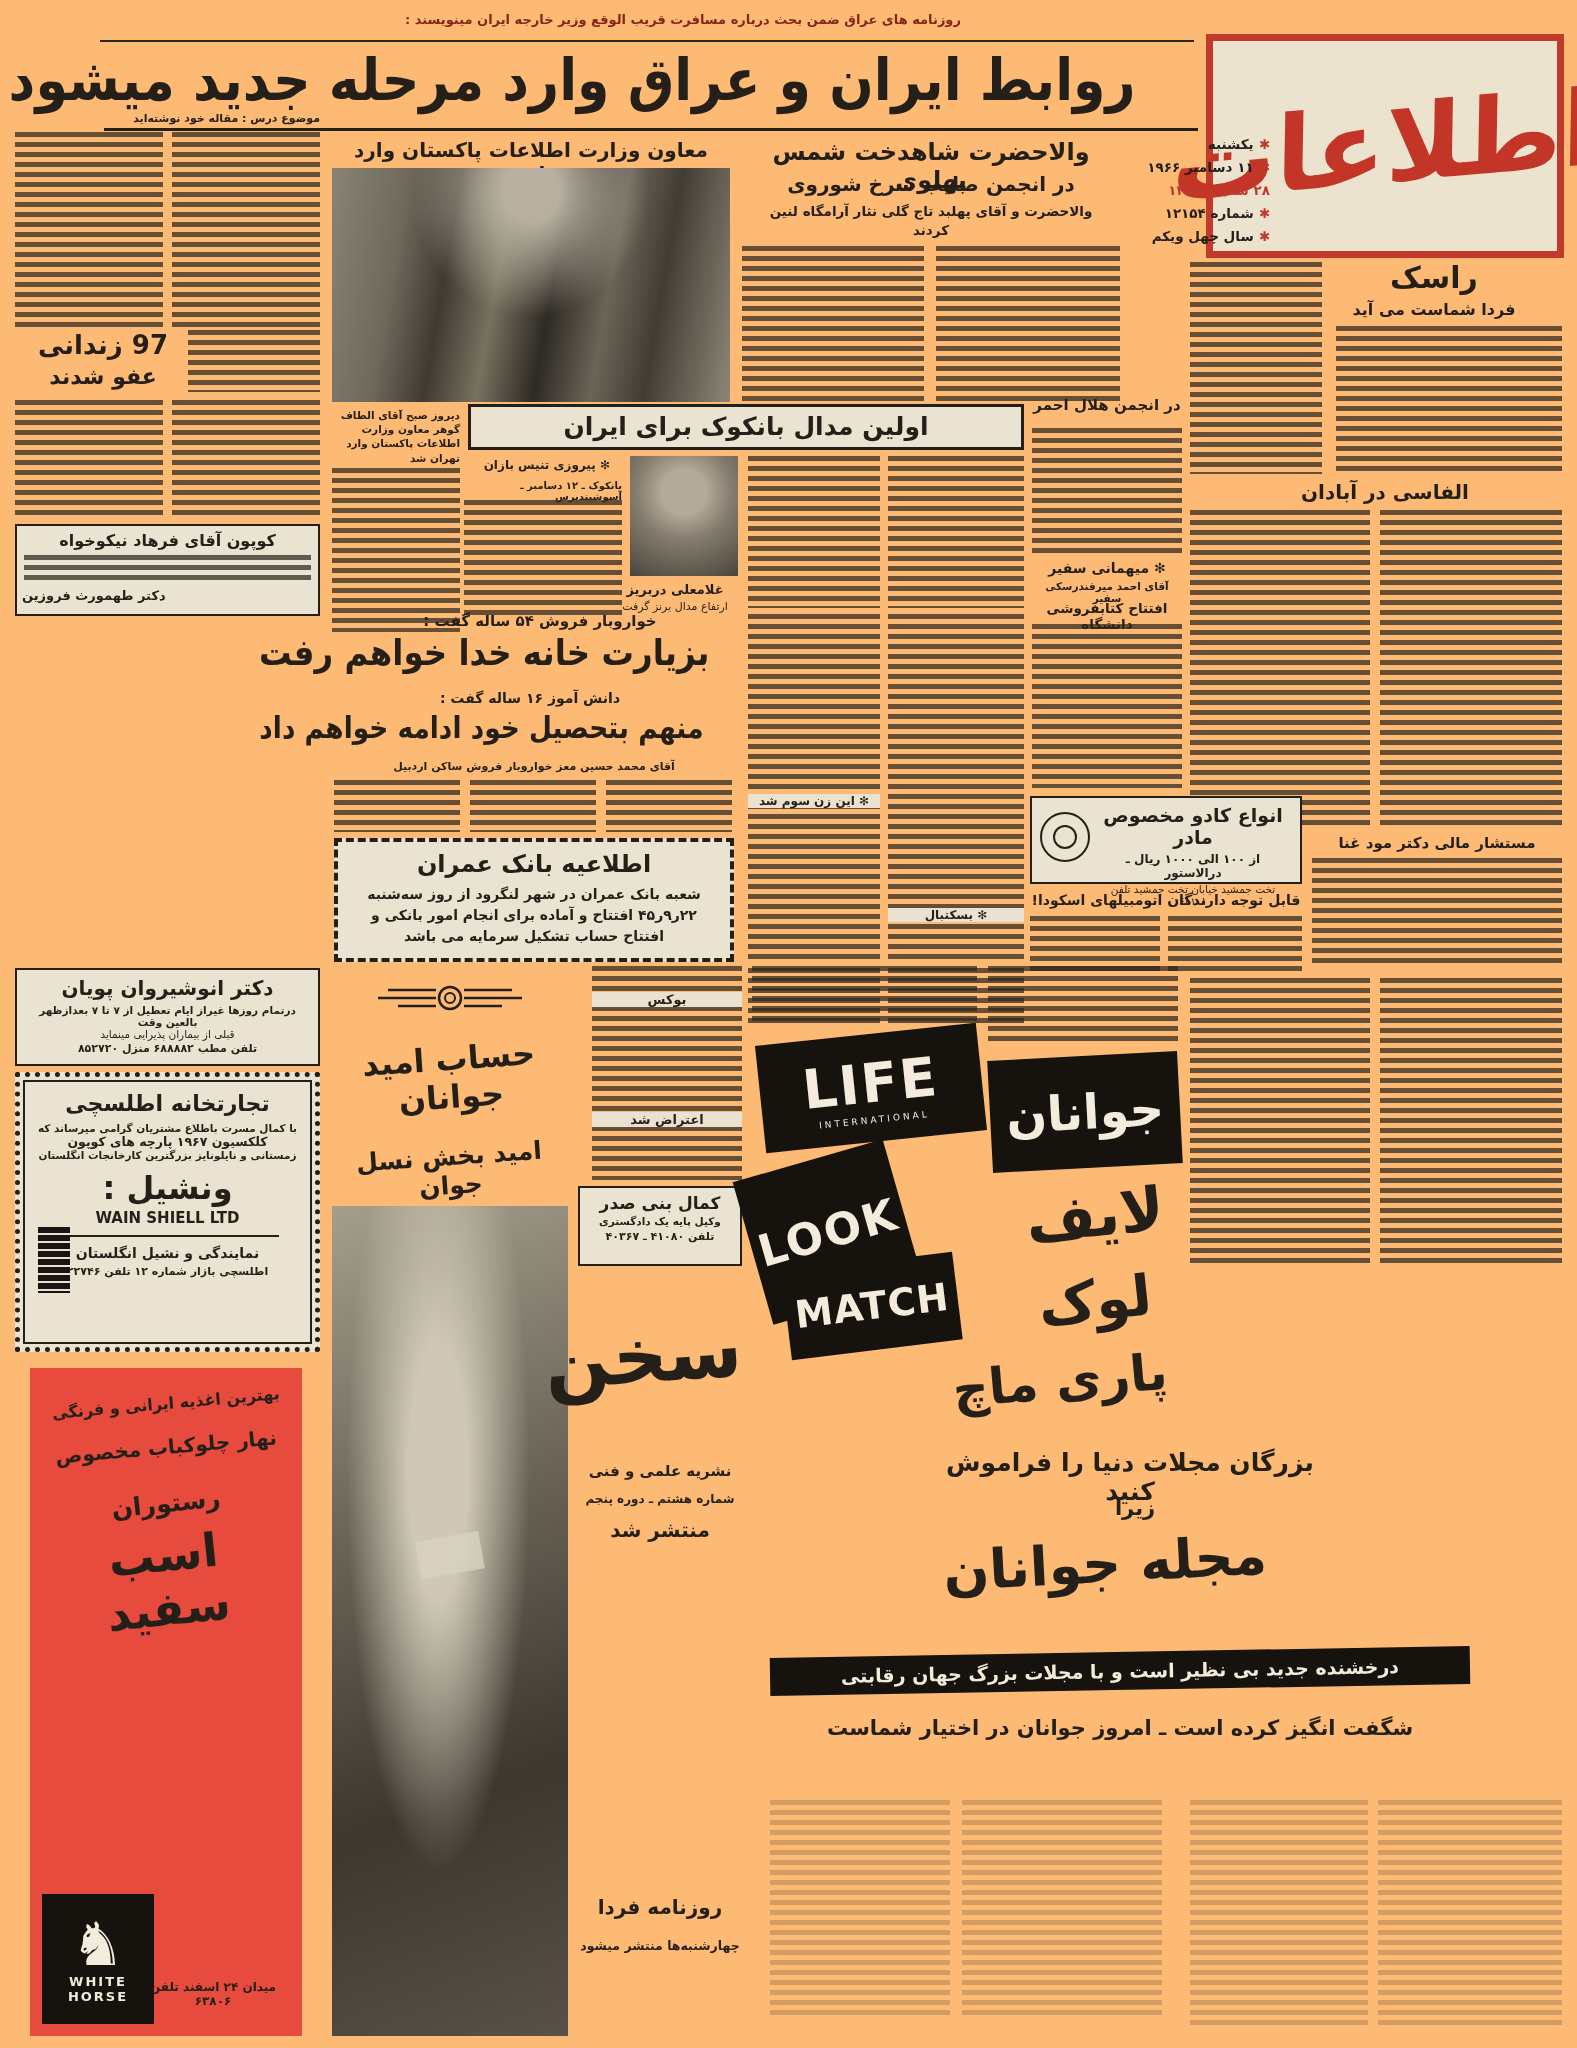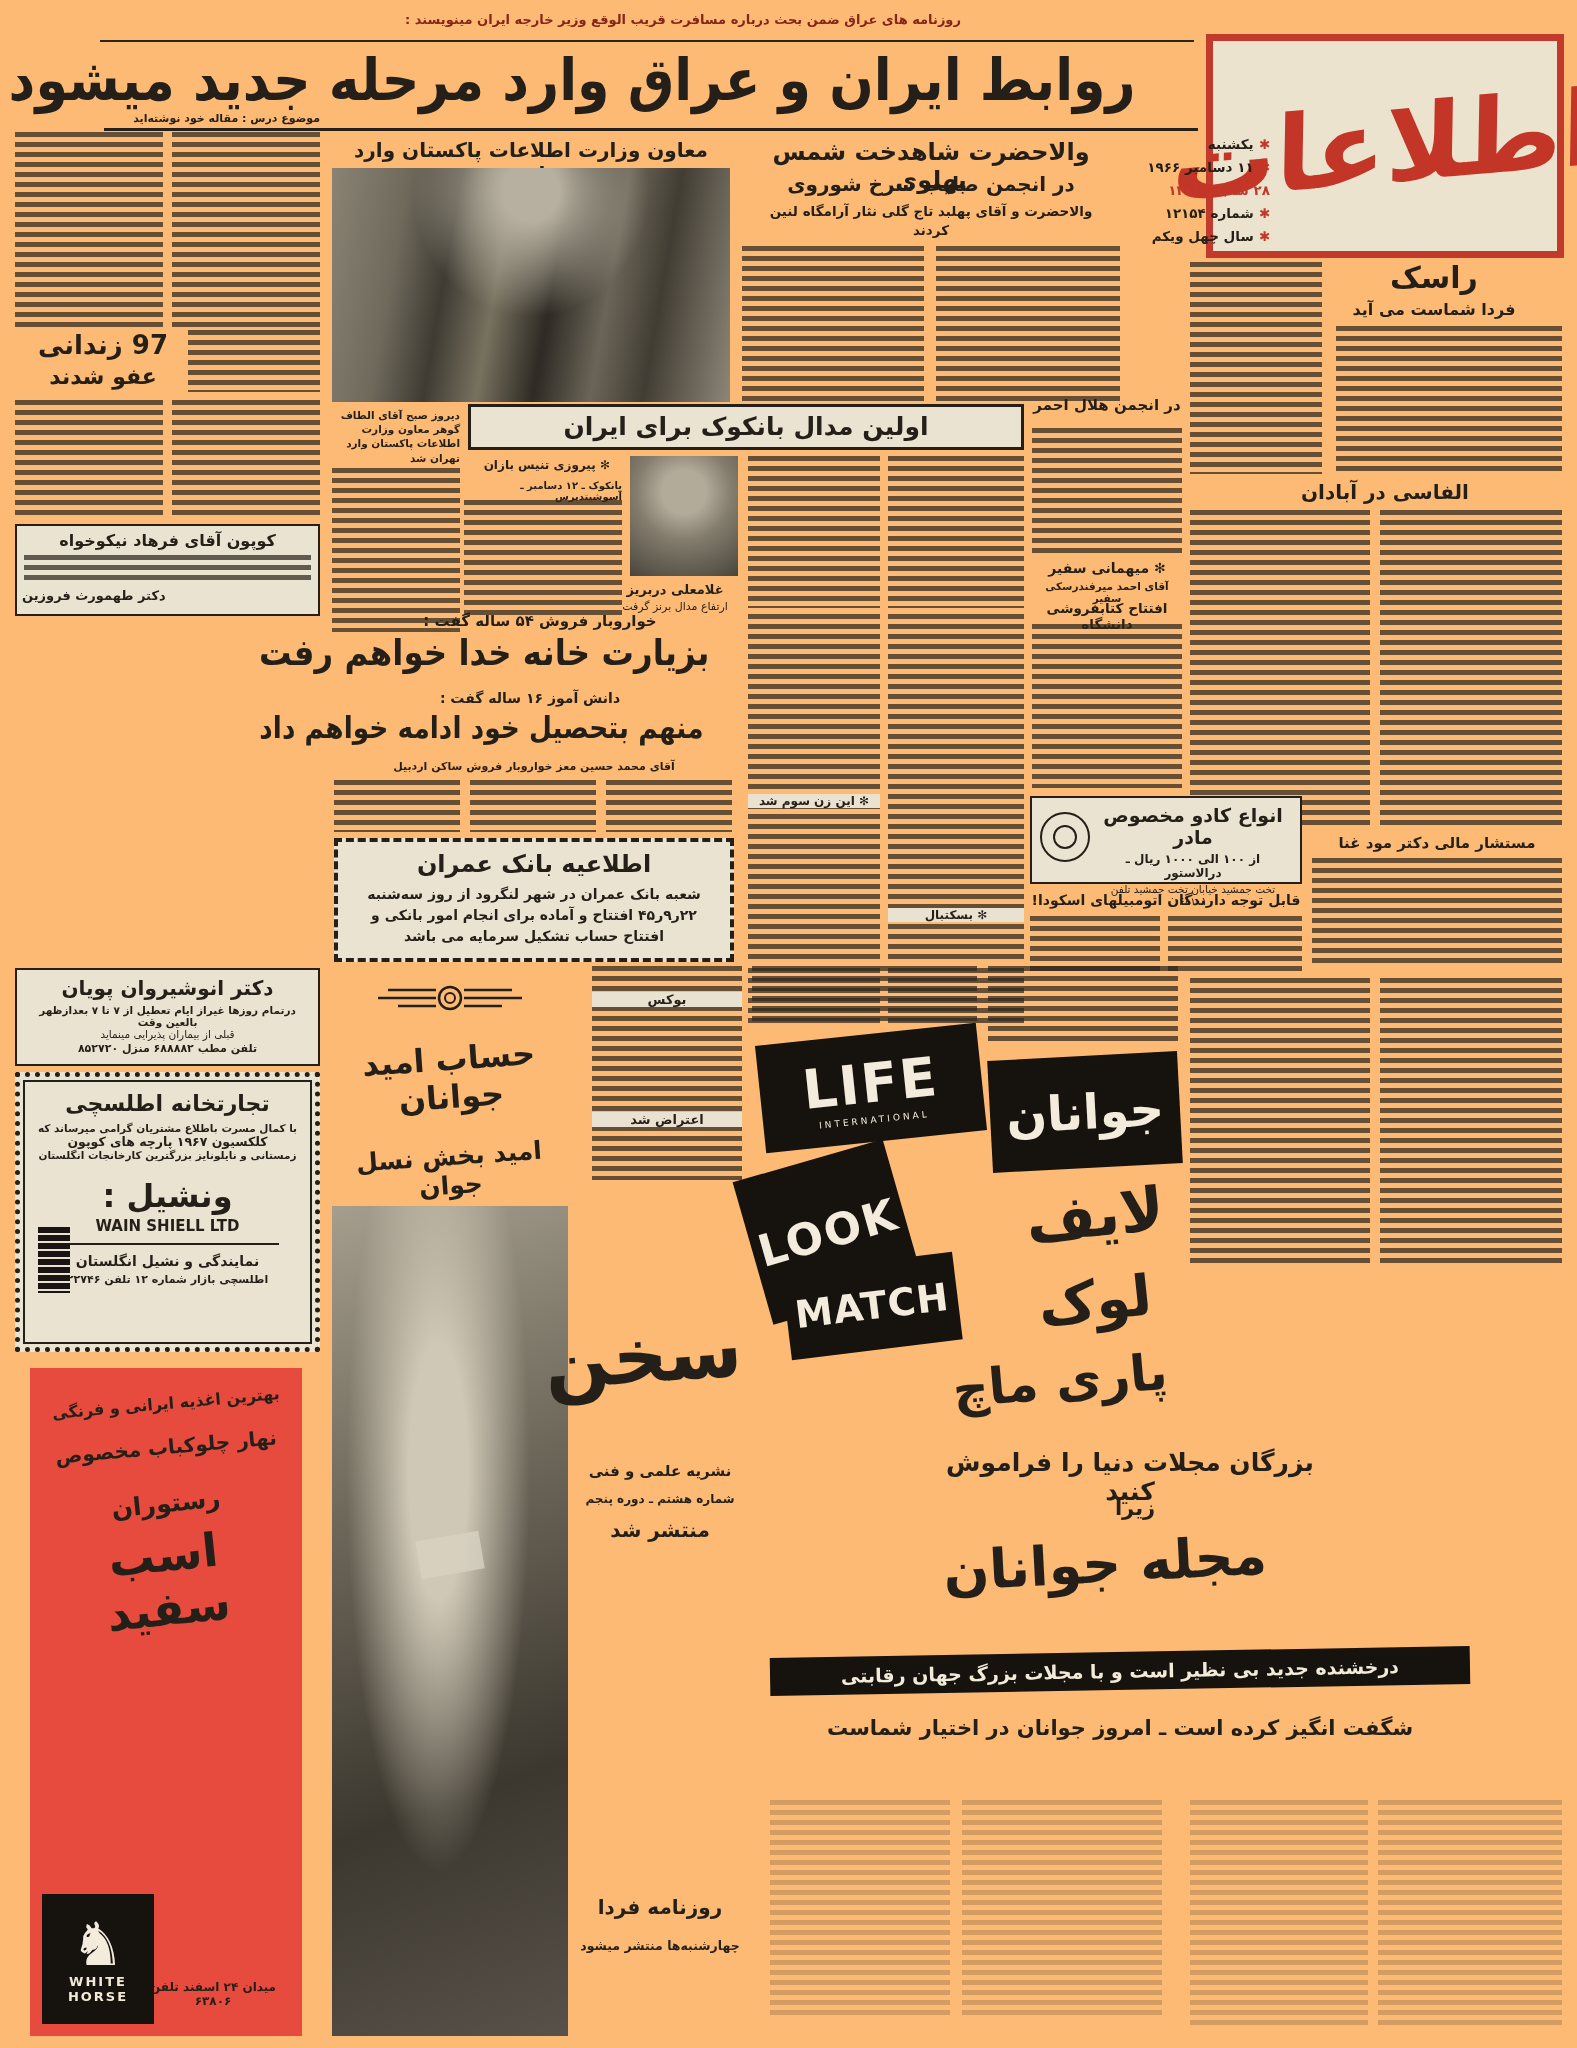--- a/index.html
+++ b/index.html
@@ -166,21 +166,21 @@
     <div class="hd" style="font-size:10.5px">درتمام روزها غیراز ایام تعطیل از ۷ تا ۷ بعدازظهر بالعین وقت</div>
     <div style="font-size:10.5px">قبلی از بیماران پذیرایی مینماید</div>
     <div class="hd" style="font-size:11px;margin-top:2px">تلفن مطب ۶۸۸۸۸۲ منزل ۸۵۲۷۲۰</div>
   </div>
 
   <div class="abs ctr" style="left:15px;top:1072px;width:305px;height:280px;border:5px dotted #241f18;outline:2px solid #241f18;outline-offset:-10px;padding:14px 10px;background:#ebe3d1">
     <div class="hd" style="font-size:22px;margin-bottom:6px">تجارتخانه اطلسچی</div>
     <div class="hd" style="font-size:10.5px">با کمال مسرت باطلاع مشتریان گرامی میرساند که</div>
     <div class="hd" style="font-size:12.5px">کلکسیون ۱۹۶۷ پارچه های کوپون</div>
     <div class="hd" style="font-size:10.5px">زمستانی و نایلونایز بزرگترین کارخانجات انگلستان</div>
-    <div class="hd" style="font-size:32px;margin:16px 0 2px">ونشیل :</div>
+    <div class="hd" style="font-size:32px;margin:8px 0 2px">ونشیل :</div>
     <div class="abs" style="left:18px;top:150px;width:32px;height:66px;background:#1a1512;background-image:repeating-linear-gradient(to bottom,rgba(0,0,0,0) 0 6px,#eae2d0 6px 8px)"></div>
     <div class="hd" style="font-size:15px;direction:ltr">WAIN SHIELL LTD</div>
     <div style="border-top:2px solid #241f18;margin:8px 26px"></div>
     <div class="hd" style="font-size:14px">نمایندگی و نشیل انگلستان</div>
     <div class="hd" style="font-size:11px;margin-top:4px">اطلسچی بازار شماره ۱۲ تلفن ۲۲۷۴۶</div>
   </div>
 
   <div class="abs" style="left:30px;top:1368px;width:272px;height:668px;background:#e74b3e;padding:26px 14px;text-align:center;overflow:hidden">
     <div class="hd" style="font-size:16px;transform:rotate(-5deg);margin-bottom:22px">بهترین اغذیه ایرانی و فرنگی</div>
     <div class="hd" style="font-size:20px;transform:rotate(-5deg);margin-bottom:30px">نهار چلوکباب مخصوص</div>
@@ -201,20 +201,25 @@
       <path d="M8 22 H66 M18 14 H66 M28 30 H66 M94 22 H152 M94 14 H142 M94 30 H132" stroke="#241f18" stroke-width="2.5" fill="none"></path>
     </svg>
     <div class="hd" style="font-size:32px;transform:rotate(-4deg);margin-top:16px">حساب امید جوانان</div>
     <div class="hd" style="font-size:25px;transform:rotate(-4deg);margin-top:26px">امید بخش نسل جوان</div>
   </div>
 
   <div class="abs photo-baby" style="left:332px;top:1206px;width:236px;height:830px">
     <div class="abs" style="left:86px;top:330px;width:64px;height:38px;background:#d8d2c2;opacity:.8;transform:rotate(-10deg)"></div>
   </div>
 
+  <div class="abs box ctr" style="left:578px;top:1186px;width:164px;height:80px;padding:5px">
+    <div class="hd" style="font-size:17px">کمال بنی صدر</div>
+    <div class="hd" style="font-size:10.5px;margin-top:2px">وکیل پایه یک دادگستری</div>
+    <div class="hd" style="font-size:11px;margin-top:3px">تلفن ۴۱۰۸۰ ـ ۴۰۳۶۷</div>
+  </div>
   <div class="abs hd ctr" style="left:578px;top:1310px;width:164px;font-size:76px;transform:rotate(-4deg)">سخن</div>
   <div class="abs hd ctr" style="left:578px;top:1462px;width:164px;font-size:15px">نشریه علمی و فنی</div>
   <div class="abs hd ctr" style="left:578px;top:1492px;width:164px;font-size:12px">شماره هشتم ـ دوره پنجم</div>
   <div class="abs hd ctr" style="left:578px;top:1518px;width:164px;font-size:20px">منتشر شد</div>
   <div class="abs hd ctr" style="left:578px;top:1895px;width:164px;font-size:20px">روزنامه فردا</div>
   <div class="abs hd ctr" style="left:578px;top:1938px;width:164px;font-size:12.5px">چهارشنبه‌ها منتشر میشود</div>
 
   <div class="abs fk" style="left:752px;top:966px;width:225px;height:60px"></div>
   <div class="abs fk" style="left:988px;top:966px;width:190px;height:78px"></div>
 

